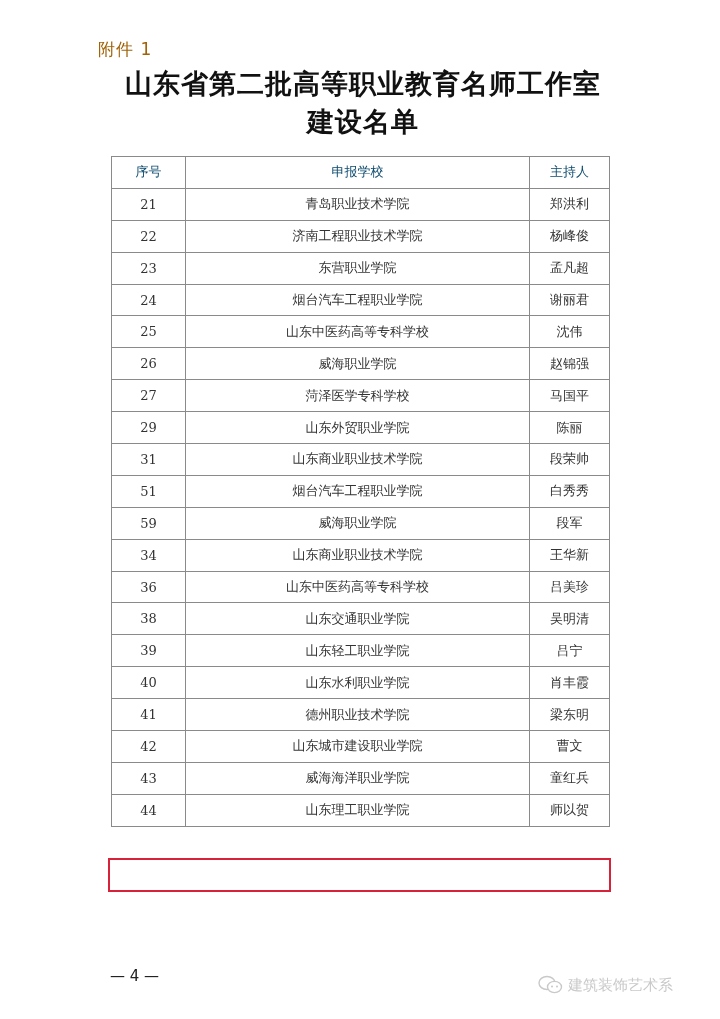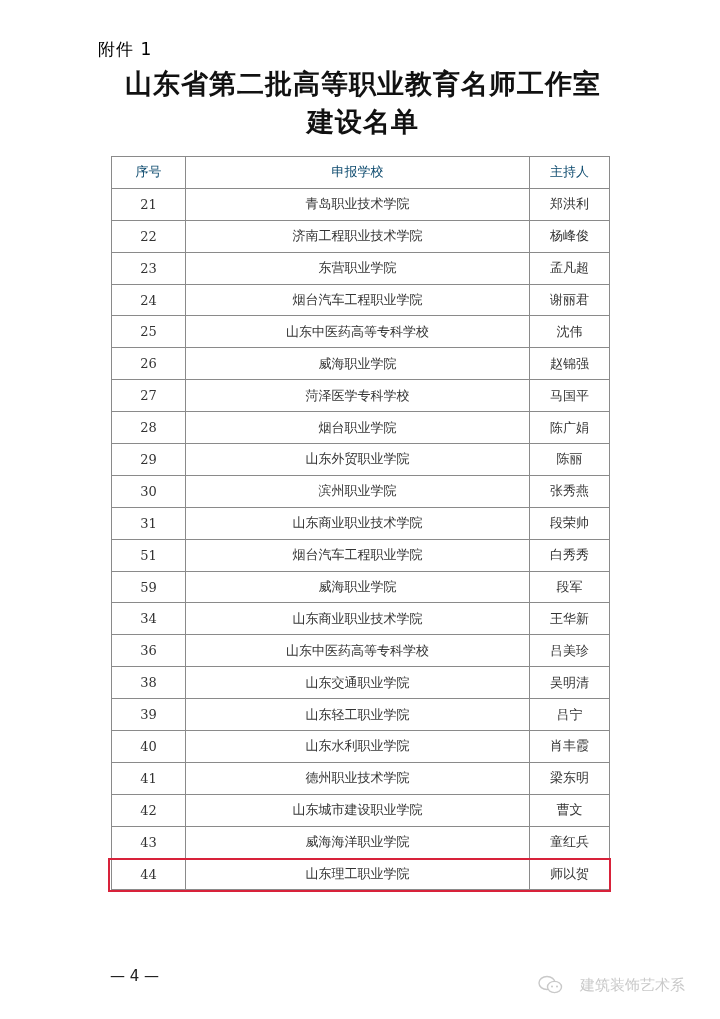--- a/index.html
+++ b/index.html
@@ -14,21 +14,21 @@
       overflow: hidden;
       font-family: "DejaVu Serif", "Liberation Serif", serif;
       color: #1a1a1a;
     }
     .attachment-label {
       position: absolute;
       left: 98px;
       top: 38px;
       font-family: "DejaVu Sans", "Liberation Sans", sans-serif;
       font-size: 17px;
-      color: #000000;
+      color: #a16207;
       letter-spacing: 1px;
       text-align: center;
     }
     .title {
       position: absolute;
       left: 0;
       width: 720px;
       text-align: center;
       font-family: "DejaVu Serif", "Liberation Serif", serif;
       font-weight: bold;
@@ -89,21 +89,21 @@
       font-size: 15px;
       color: #222;
     }
 
     .watermark {
       position: absolute;
       left: 538px;
       top: 975px;
       display: flex;
       align-items: center;
-      gap: 16px;
+      gap: 4px;
       color: #c9c9c9;
       font-family: "DejaVu Sans", "Liberation Sans", sans-serif;
       font-size: 15px;
     }
     .watermark svg { display: block; }
   </style>
 </head>
 <body>
 
 <div class="attachment-label">附件 1</div>
@@ -153,33 +153,23 @@
         <td>26</td>
         <td>威海职业学院</td>
         <td>赵锦强</td>
       </tr>
     <tr>
         <td>27</td>
         <td>菏泽医学专科学校</td>
         <td>马国平</td>
       </tr>
     <tr>
-        <td>28</td>
-        <td>烟台职业学院</td>
-        <td>陈广娟</td>
-      </tr>
-    <tr>
         <td>29</td>
         <td>山东外贸职业学院</td>
         <td>陈丽</td>
-      </tr>
-    <tr>
-        <td>30</td>
-        <td>滨州职业学院</td>
-        <td>张秀燕</td>
       </tr>
     <tr>
         <td>31</td>
         <td>山东商业职业技术学院</td>
         <td>段荣帅</td>
       </tr>
     <tr>
         <td>51</td>
         <td>烟台汽车工程职业学院</td>
         <td>白秀秀</td>

